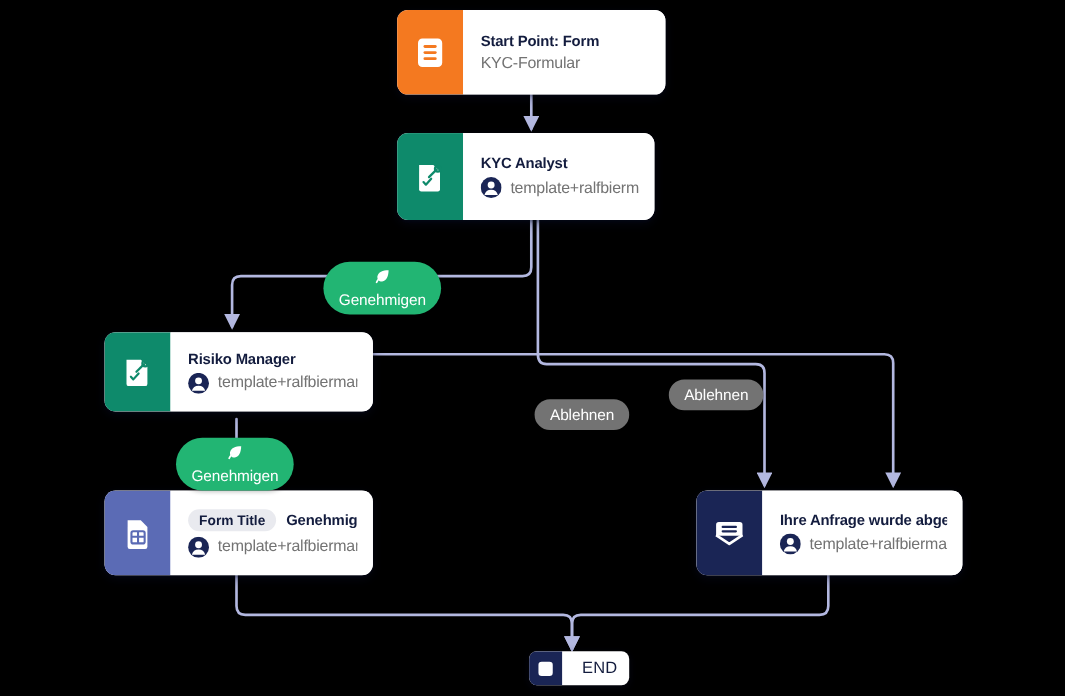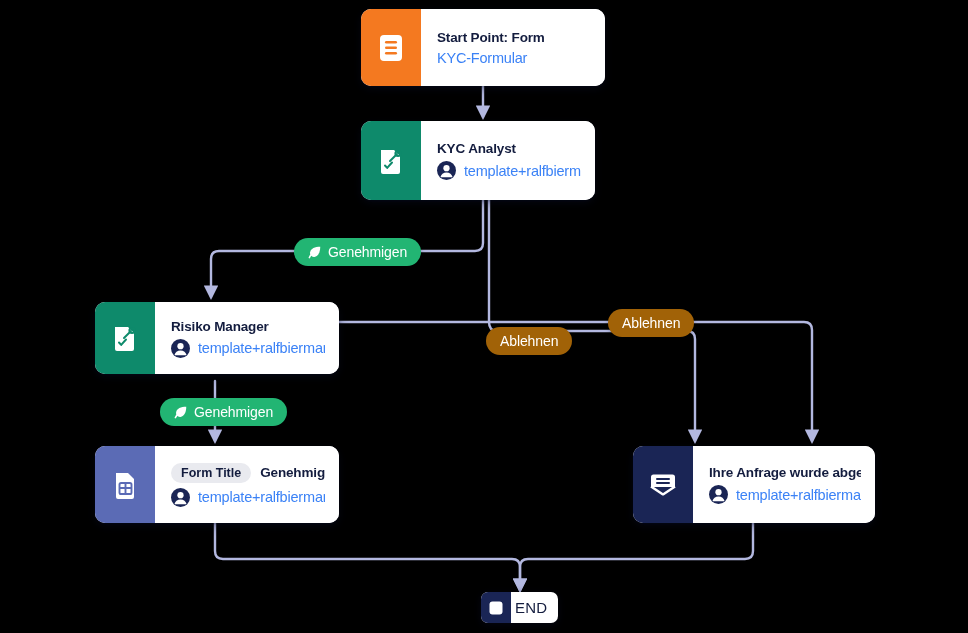--- a/index.html
+++ b/index.html
@@ -52,21 +52,21 @@
   .node-title {
     font-size: 13.5px;
     font-weight: bold;
     color: #131c3e;
     letter-spacing: -0.15px;
     white-space: nowrap;
     overflow: hidden;
   }
   .node-sub {
     font-size: 14.5px;
-    color: #3b82f6;
+    color: #737373;
     white-space: nowrap;
     overflow: hidden;
     letter-spacing: -0.2px;
   }
   .node-sub-row {
     display: flex;
     align-items: center;
     gap: 8px;
     min-width: 0;
   }
@@ -104,44 +104,45 @@
     display: flex;
     align-items: center;
     gap: 6px;
     border-radius: 999px;
     padding: 6px 14px;
     font-size: 14px;
     color: #ffffff;
     white-space: nowrap;
     letter-spacing: -0.1px;
     box-shadow: 0 1px 4px rgba(0,0,0,0.25);
+    flex-direction: column;
   }
   .lbl-approve { background: #22b573; }
-  .lbl-reject  { background: #a16207; }
+  .lbl-reject  { background: #737373; margin-top: 36px; }
 
   
   .end-node {
     position: absolute;
     display: flex;
     align-items: stretch;
     border-radius: 7px;
     overflow: hidden;
     background: #ffffff;
     box-shadow: 0 2px 8px rgba(10,14,40,0.45);
   }
   .end-icon {
     width: 30px;
     flex: 0 0 30px;
     background: #1a2555;
     display: flex;
     align-items: center;
     justify-content: center;
   }
   .end-label {
-    padding: 0 11px 0 4px;
+    padding: 0 11px 0 18px;
     display: flex;
     align-items: center;
     font-size: 15px;
     color: #131c3e;
     letter-spacing: 0.2px;
   }
 </style>
 </head>
 <body>
 

